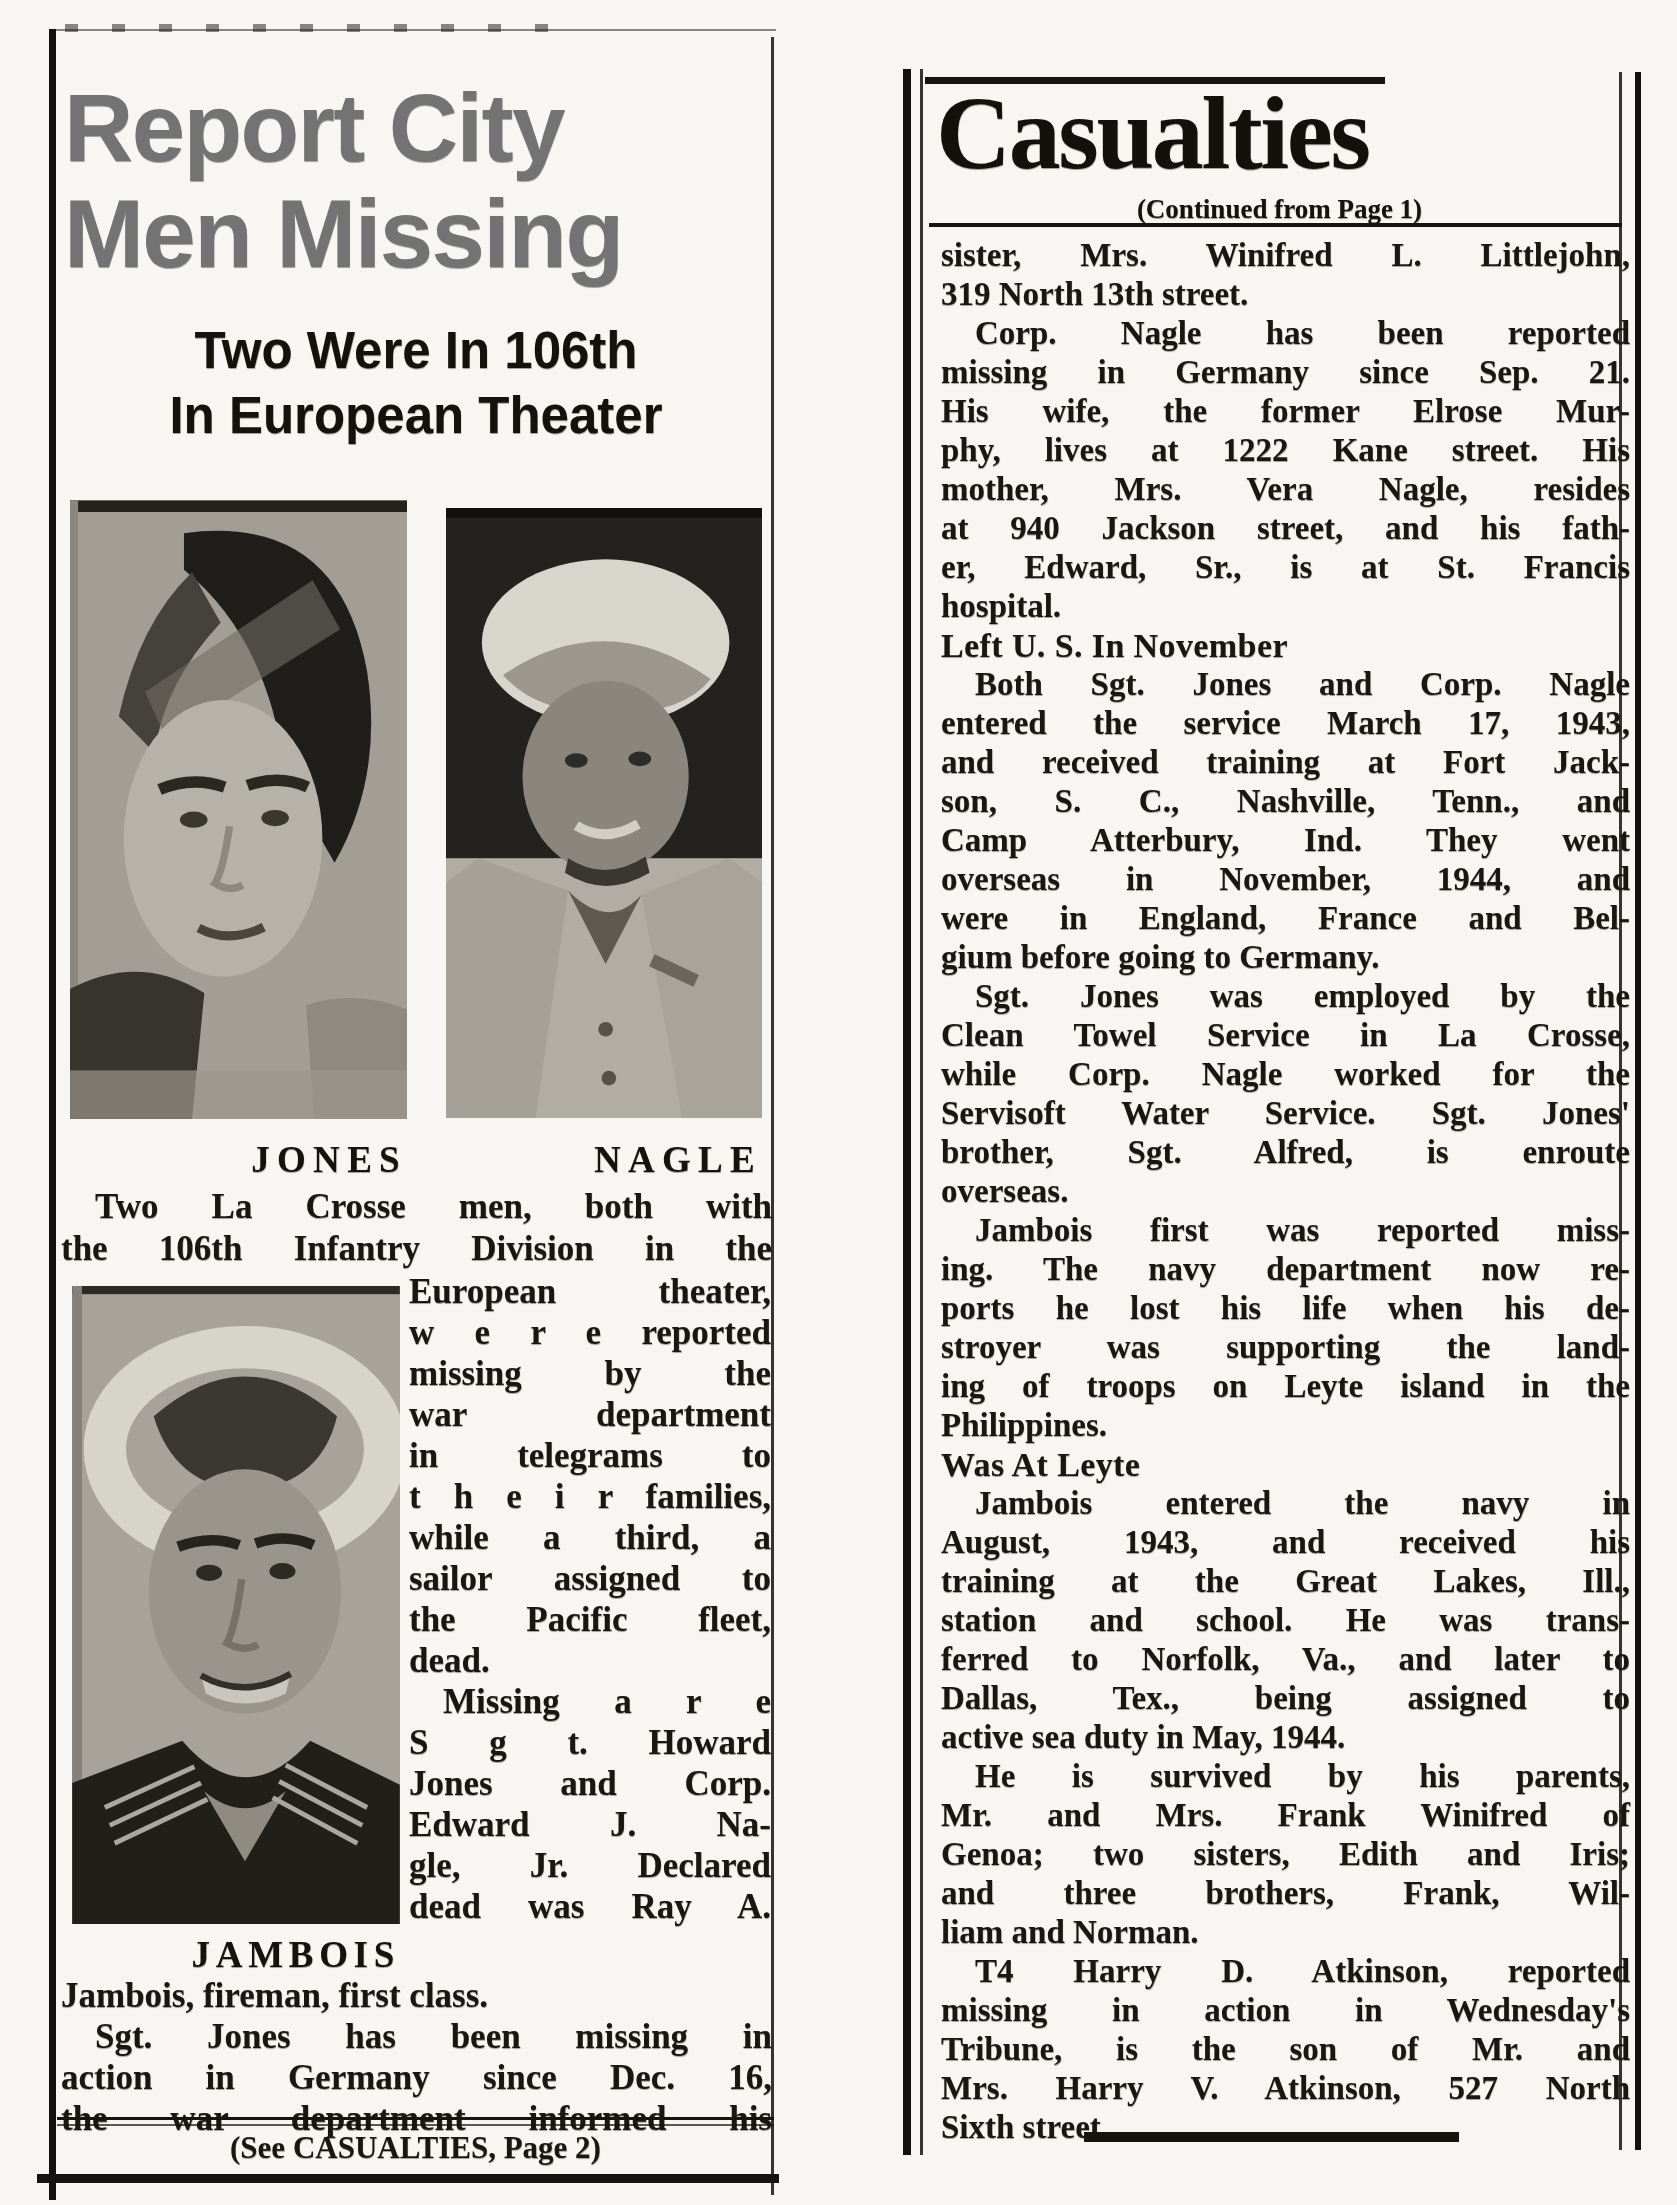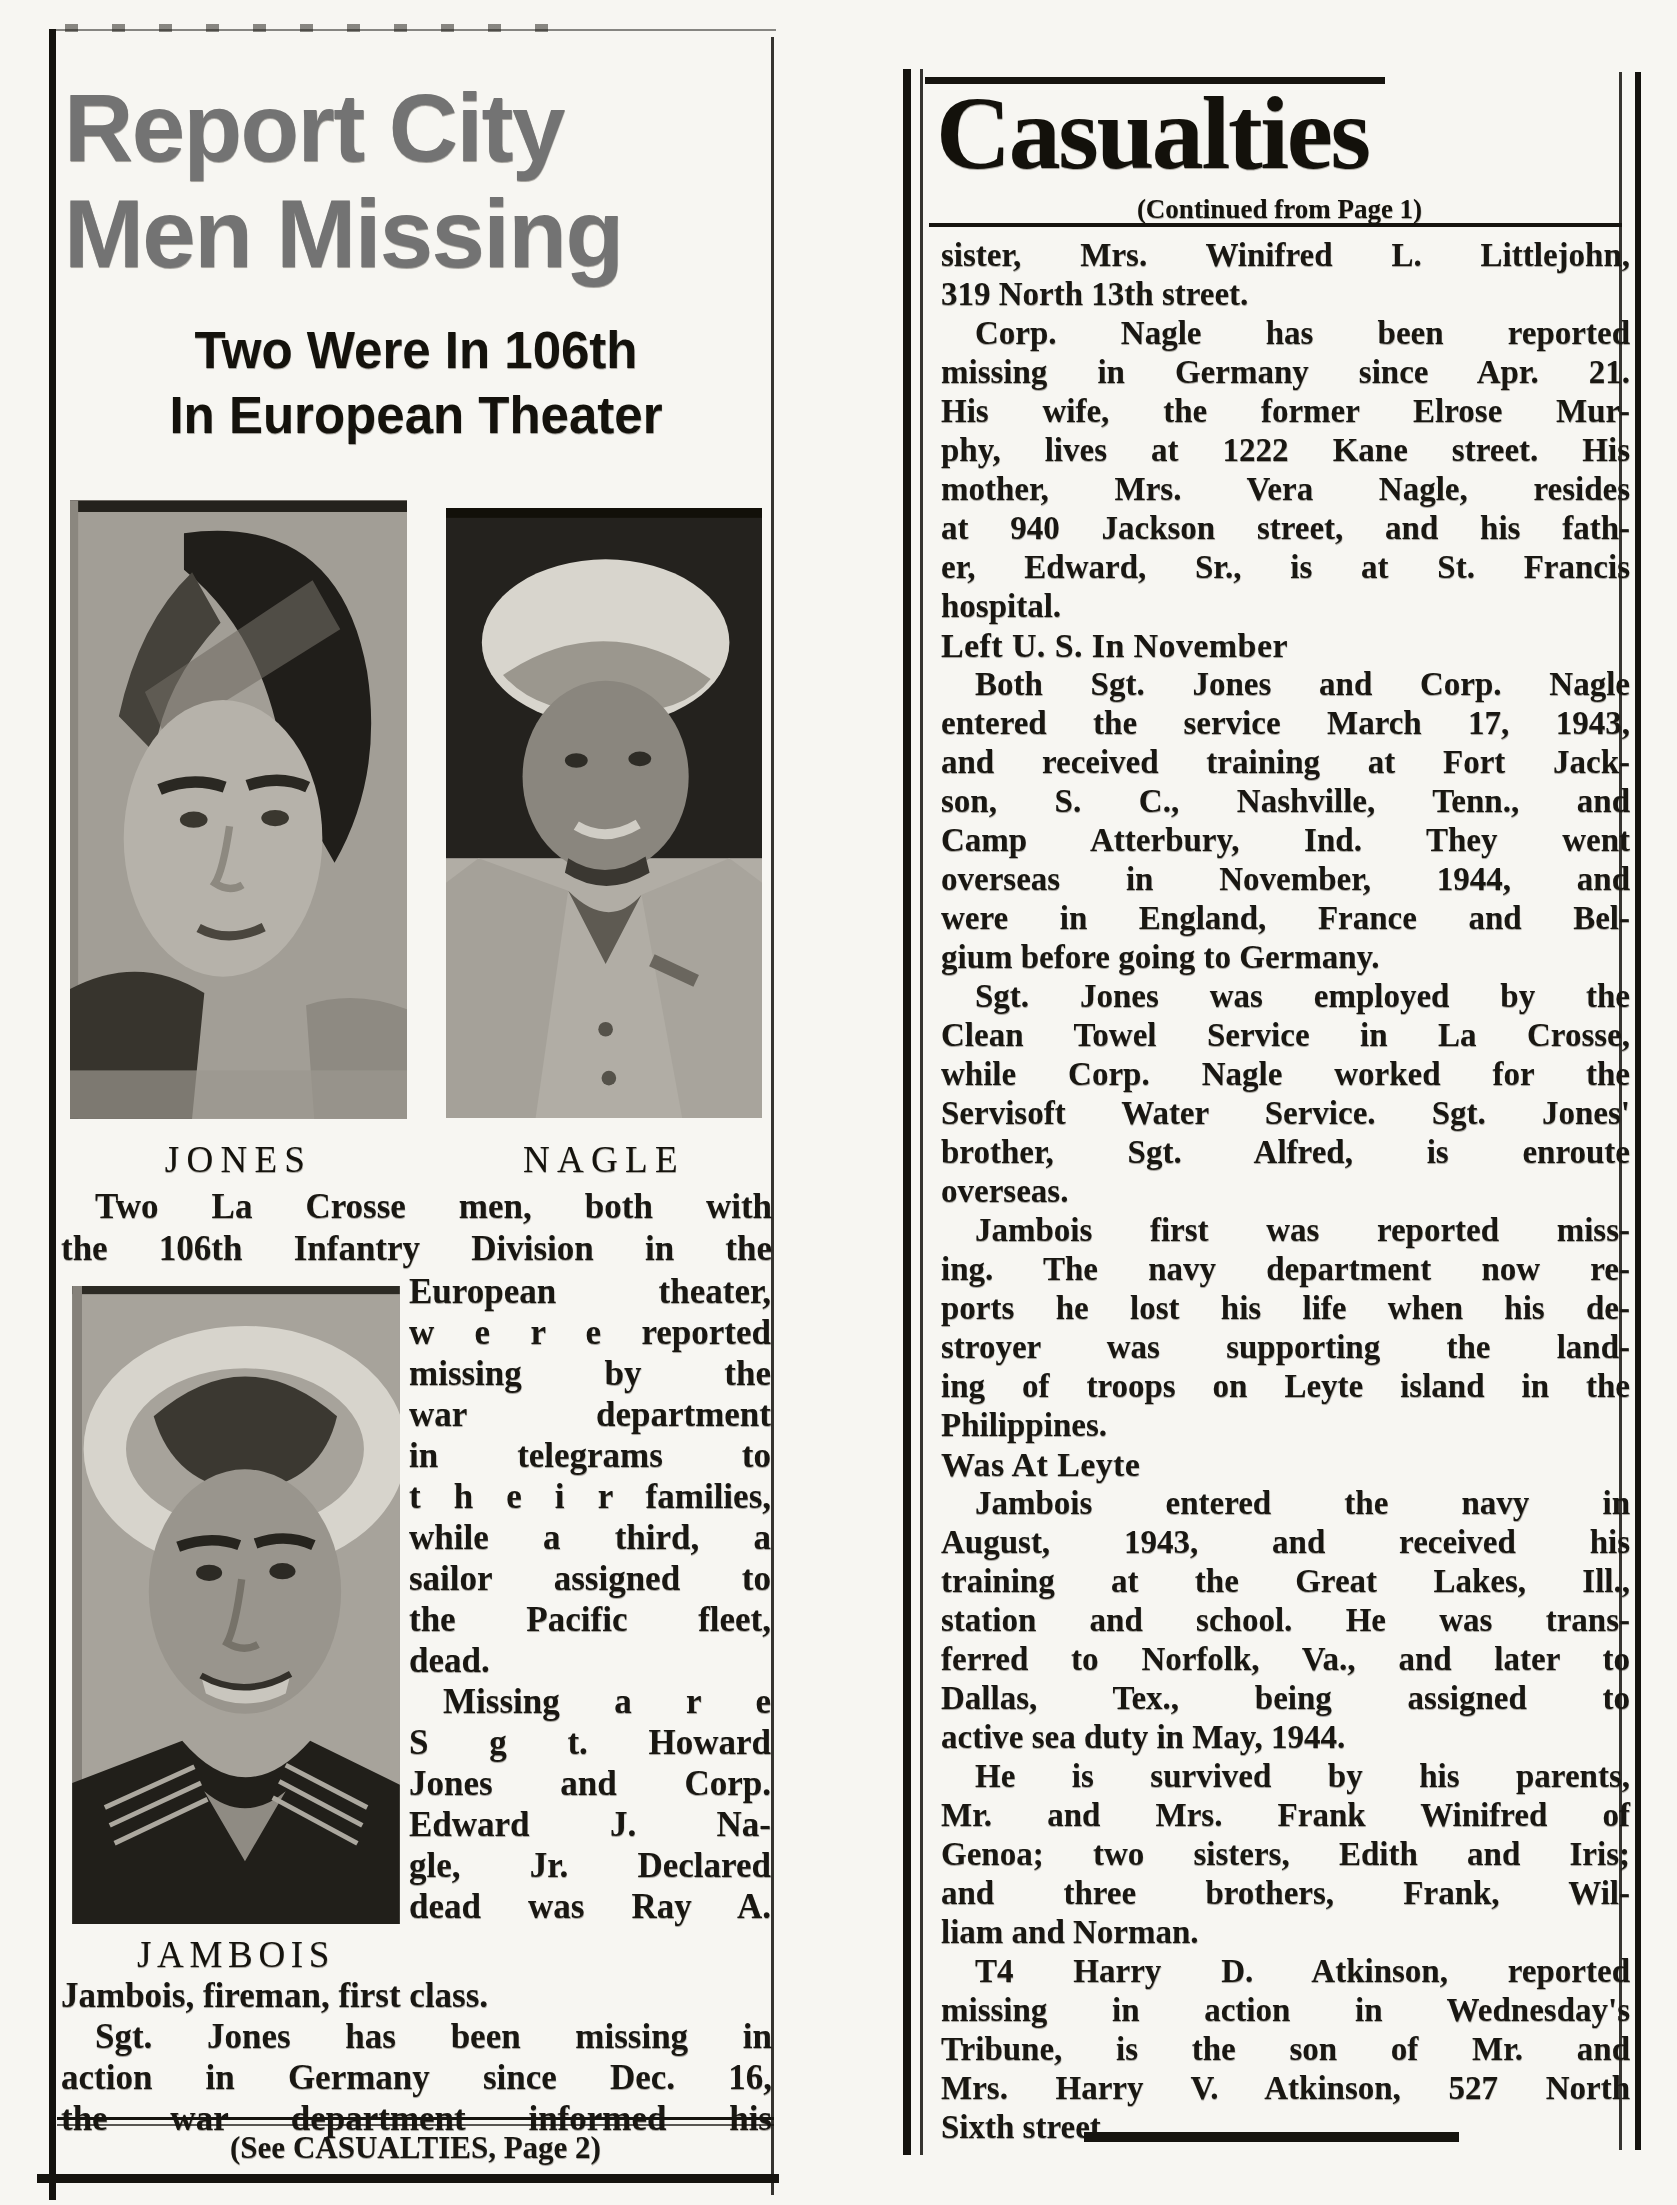--- a/index.html
+++ b/index.html
@@ -10,22 +10,22 @@
   .rule{position:absolute;background:#16140f;}
   .vrule{position:absolute;background:#14120e;}
 
   
   .headline{position:absolute;left:64px;top:75px;width:685px;
             font-family:"Liberation Sans",sans-serif;font-weight:700;
             font-size:96px;line-height:106px;letter-spacing:-1.6px;color:#737373;}
   .subhead{position:absolute;left:90px;top:318px;width:652px;text-align:center;
            font-family:"Liberation Sans",sans-serif;font-weight:700;
            font-size:51px;line-height:65px;color:#14120c;}
-  .caption{position:absolute;font-weight:400;font-size:37px;letter-spacing:7.3px;
-           text-align:center;color:#15130d;}
+  .caption{position:absolute;font-weight:700;font-size:37px;letter-spacing:7.3px;
+           text-align:right;color:#15130d;}
   .body-l{font-size:35px;line-height:42px;font-weight:700;}
   .tl{text-align:justify;text-align-last:justify;}
   .tl.end{text-align-last:left;}
   .tl.ind{text-indent:34px;}
   .topmarks{position:absolute;left:65px;top:24.4px;width:489px;height:8.1px;opacity:.55;
             background:repeating-linear-gradient(90deg,#2c2a24 0 13px,transparent 13px 47px);}
 
   
   .r-headline{position:absolute;left:936px;top:80px;width:676px;
               font-weight:700;font-size:104px;line-height:106px;letter-spacing:-2.4px;color:#13110b;}
@@ -175,21 +175,21 @@
   <div class="rule" style="left:925px;top:77px;width:460px;height:6.5px;"></div>
 
   <div class="r-headline">Casualties</div>
   <div class="r-cont">(Continued from Page 1)</div>
   <div class="rule" style="left:929px;top:223px;width:693px;height:4.1px;"></div>
 
   <div class="abs body-r" style="left:941px;top:236px;width:689px;">
       <div class="tl">sister, Mrs. Winifred L. Littlejohn,</div>
       <div class="tl end">319 North 13th street.</div>
       <div class="tl ind">Corp. Nagle has been reported</div>
-      <div class="tl">missing in Germany since Apr. 21.</div>
+      <div class="tl">missing in Germany since Sep. 21.</div>
       <div class="tl">His wife, the former Elrose Mur-</div>
       <div class="tl">phy, lives at 1222 Kane street. His</div>
       <div class="tl">mother, Mrs. Vera Nagle, resides</div>
       <div class="tl">at 940 Jackson street, and his fath-</div>
       <div class="tl">er, Edward, Sr., is at St. Francis</div>
       <div class="tl end">hospital.</div>
       <div class="tl subh">Left U. S. In November</div>
       <div class="tl ind">Both Sgt. Jones and Corp. Nagle</div>
       <div class="tl">entered the service March 17, 1943,</div>
       <div class="tl">and received training at Fort Jack-</div>

